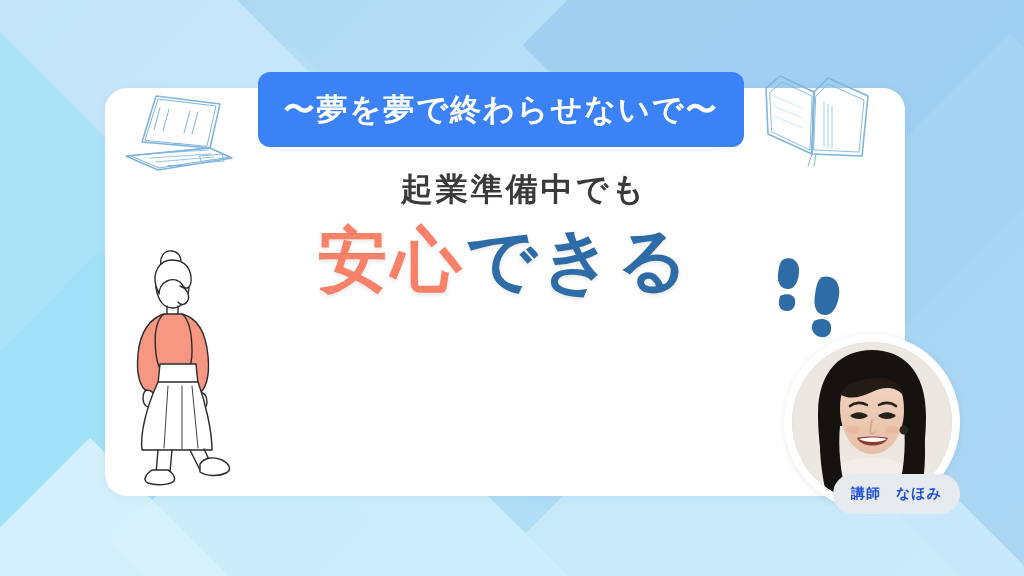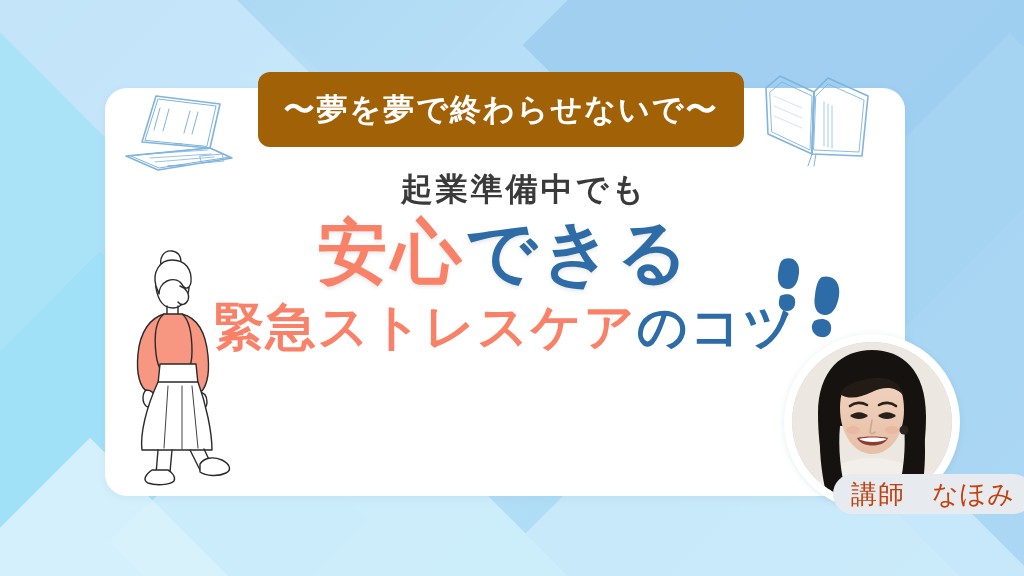--- a/index.html
+++ b/index.html
@@ -40,40 +40,40 @@
     position:absolute; left:105px; top:88px;
     width:800px; height:408px;
     background:#FFFFFF; border-radius:22px;
     box-shadow:0 2px 10px rgba(60,110,160,.08);
   }
 
   
   .banner {
     position:absolute; left:258px; top:72px;
     width:486px; height:75px;
-    background:#a16207; border-radius:12px;
+    background:#3b82f6; border-radius:12px;
     display:flex; align-items:center; justify-content:center;
     z-index:6;
   }
   .banner-text {
     color:#fff; font-family:"Liberation Serif", serif;
     font-size:31px; font-weight:700; letter-spacing:2px;
     white-space:nowrap;
   }
 
   
   .headline { position:absolute; left:105px; top:170px; width:800px; z-index:5;
               text-align:center; pointer-events:none; }
   .kicker {
     font-family:"Liberation Serif", serif;
     font-size:32px; font-weight:700; color:#3A3A3A;
     letter-spacing:3px; line-height:1.2;padding-left:38px;
   }
   .line-big {
-    margin-top:6px;
+    margin-top:14px;
     font-family:"Liberation Serif", serif;
     font-size:70px; font-weight:700; line-height:1.12;
     letter-spacing:4px;
     text-shadow:0 2px 4px rgba(0,0,0,.10);
   }
   .line-sub {
     margin-top:6px;
     font-family:"Liberation Serif", serif;
     font-size:50px; font-weight:700; line-height:1.15;
     letter-spacing:2px;
@@ -105,21 +105,21 @@
 
   .name-badge {
     position:absolute; left:833px; top:474px;
     height:40px; padding:0 18px;
     background:#E7EBF0; border-radius:20px;
     display:flex; align-items:center; justify-content:center;
     z-index:9;
   }
   .name-badge span {
     font-family:"Liberation Serif", serif;
-    font-size:26px; font-weight:400; color:#c2410c;
+    font-size:14px; font-weight:700; color:#1d4ed8;
     white-space:nowrap; letter-spacing:1px;
   }
 </style>
 </head>
 <body>
 
 <div class="stage">
 
   <div class="bg-base"></div>
   <div class="bg-shape sh1"></div>
@@ -202,23 +202,20 @@
   </div>
 
   <div class="banner">
     <div class="banner-text">〜夢を夢で終わらせないで〜</div>
   </div>
 
   <div class="headline">
     <div class="kicker">起業準備中でも</div>
     <div class="line-big">
       <span class="c-coral">安心</span><span class="c-blue">できる</span>
-    </div>
-    <div class="line-sub">
-      <span class="c-coral">緊急ストレスケア</span><span class="c-blue">のコツ</span>
     </div>
   </div>
 
   <div class="photo-ring"></div>
   <div class="photo">
     <svg viewBox="0 0 160 160">
       <defs>
         <clipPath id="cc">
             <circle cx="80" cy="80" r="80"></circle>
           </clipPath>

